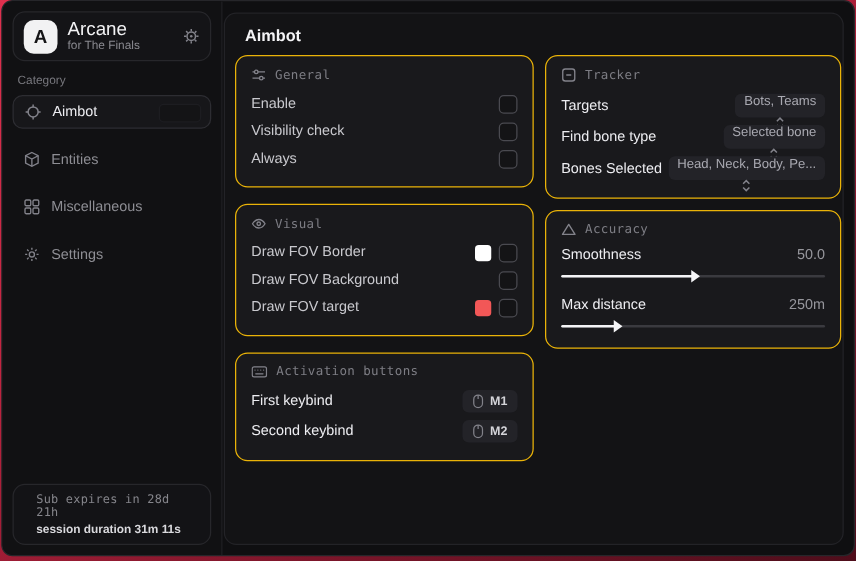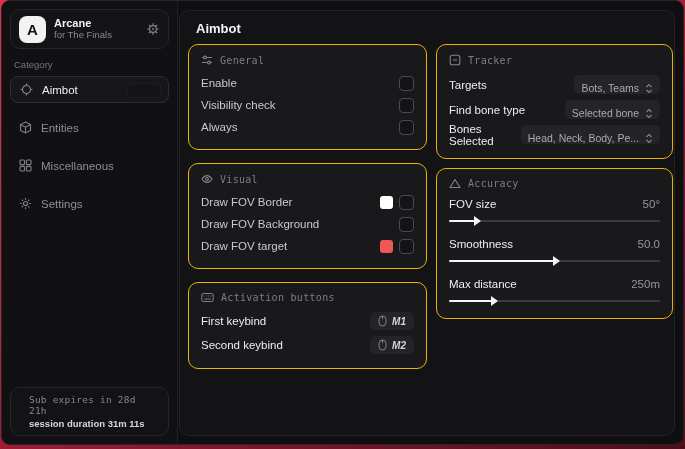--- a/index.html
+++ b/index.html
@@ -16,21 +16,21 @@
   }
   
   .sidebar { position:absolute; left:0; top:0; bottom:0; width:176px; border-right:1px solid #1f1f23; background:#111113; }
   .brand-card {
     margin:8px; height:40px; border:1px solid #27272b; border-radius:10px;
     background:#141417; display:flex; align-items:center; padding:0 8px; gap:8px;
   }
   .logo { width:27px; height:27px; border-radius:8px; background:#f2f2f3; color:#151517;
     display:flex; align-items:center; justify-content:center; font-weight:bold; font-size:15px; }
   .brand-text { flex:1; line-height:1.15; }
-  .brand-name { font-size:11px; font-weight:bold; color:#f2f2f4; }
+  .brand-name { font-size:15px; font-weight:normal; color:#f2f2f4; }
   .brand-sub { font-size:9.5px; color:#8a8a90; }
   .icon { display:inline-flex; align-items:center; justify-content:center; color:#82828a; flex:none; }
   .category-label { margin:10px 12px 6px; font-size:9.5px; color:#77777d; }
   .nav { padding:0 8px; }
   .nav-item { height:27px; display:flex; align-items:center; gap:9px; padding:0 9px;
     border-radius:8px; margin-bottom:1px; color:#8e8e94; font-size:11.5px; cursor:pointer; position:relative; }
   .nav-item.active { border:1px solid #2d2d32; background:#17171a; color:#ededf1; margin-bottom:8px; }
   .nav-item:not(.active) { margin-top:11px; }
   .nav-hint { position:absolute; right:7px; top:6px; width:34px; height:15px;
     border:1px solid #1d1d21; border-radius:4px; background:#141416; }
@@ -50,23 +50,23 @@
   .col-right .panel + .panel { margin-top:9px; }
   .panel-head { display:flex; align-items:center; gap:7px; margin-bottom:6px;
     font-family:"DejaVu Sans Mono", monospace; font-size:10px; color:#7d7d84; letter-spacing:.3px; }
   .row { display:flex; align-items:center; justify-content:space-between; height:22px; }
   .row-label { font-size:11.5px; color:#c9c9ce; }
   .row-label.strong { font-weight:normal; color:#ededf1; font-size:11.5px; }
   .row-right { display:flex; align-items:center; gap:6px; }
   .checkbox { width:15px; height:15px; border:1.5px solid #4a4a50; border-radius:4px; background:#141416; cursor:pointer; }
   .swatch { width:13px; height:13px; border-radius:3px; cursor:pointer; }
   .kbd-btn { display:flex; align-items:center; gap:5px; background:#232328; border-radius:5px;
-    height:18px; padding:0 8px; font-size:10px; font-weight:bold; color:#d4d4d9; cursor:pointer;font-style:italic; }
-  .dd-btn { display:flex; align-items:flex-end; gap:6px; background:#232328; border-radius:5px;
-    height:19px; padding:0 7px; font-size:10.5px; color:#a9a9b1; cursor:pointer; white-space:nowrap; }
+    height:18px; padding:0 8px; font-size:10px; font-weight:bold; color:#d4d4d9; cursor:pointer; }
+  .dd-btn { display:flex; align-items:center; gap:6px; background:#232328; border-radius:5px;
+    height:19px; padding:0 7px; font-size:10.5px; color:#a9a9b1; cursor:pointer; white-space:nowrap;flex-direction:column; }
   .tracker-row { height:25px; }
   .acc-group { margin-top:4px; margin-bottom:10px; }
   .acc-row { display:flex; justify-content:space-between; align-items:center; height:18px; }
   .acc-value { font-size:11.5px; color:#96969c; }
   .slider { position:relative; height:8px; margin-top:4px; cursor:pointer; }
   .slider-track { position:absolute; left:0; right:0; top:3px; height:2px; background:#3a3a3f; border-radius:1px; }
   .slider-fill { position:absolute; left:0; top:3px; height:2px; background:#f5f5f7; border-radius:1px; }
   .slider-thumb { position:absolute; top:-1px; width:0; height:0; margin-left:-2px;
     border-left:7px solid #f5f5f7; border-top:5px solid transparent; border-bottom:5px solid transparent; }
   svg { display:block; }
@@ -290,31 +290,20 @@
         <div class="panel">
           <div class="panel-head">
             <span class="icon">
               <svg width="12" height="11" viewBox="0 0 12 11" fill="none" stroke="currentColor" stroke-width="1.1" stroke-linejoin="round">
                 <path d="M6 1.5 11 9.5H1z"></path>
               </svg>
             </span>
             <span>Accuracy</span>
           </div>
 
-          <div class="acc-group">
-            <div class="acc-row">
-              <span class="row-label strong">FOV size</span>
-              <span class="acc-value">50°</span>
-            </div>
-            <div class="slider">
-              <span class="slider-track"></span>
-              <span class="slider-fill" style="width: 13%;"></span>
-              <span class="slider-thumb" style="left: 13%;"></span>
-            </div>
-          </div>
 
           <div class="acc-group">
             <div class="acc-row">
               <span class="row-label strong">Smoothness</span>
               <span class="acc-value">50.0</span>
             </div>
             <div class="slider">
               <span class="slider-track"></span>
               <span class="slider-fill" style="width: 50%;"></span>
               <span class="slider-thumb" style="left: 50%;"></span>

